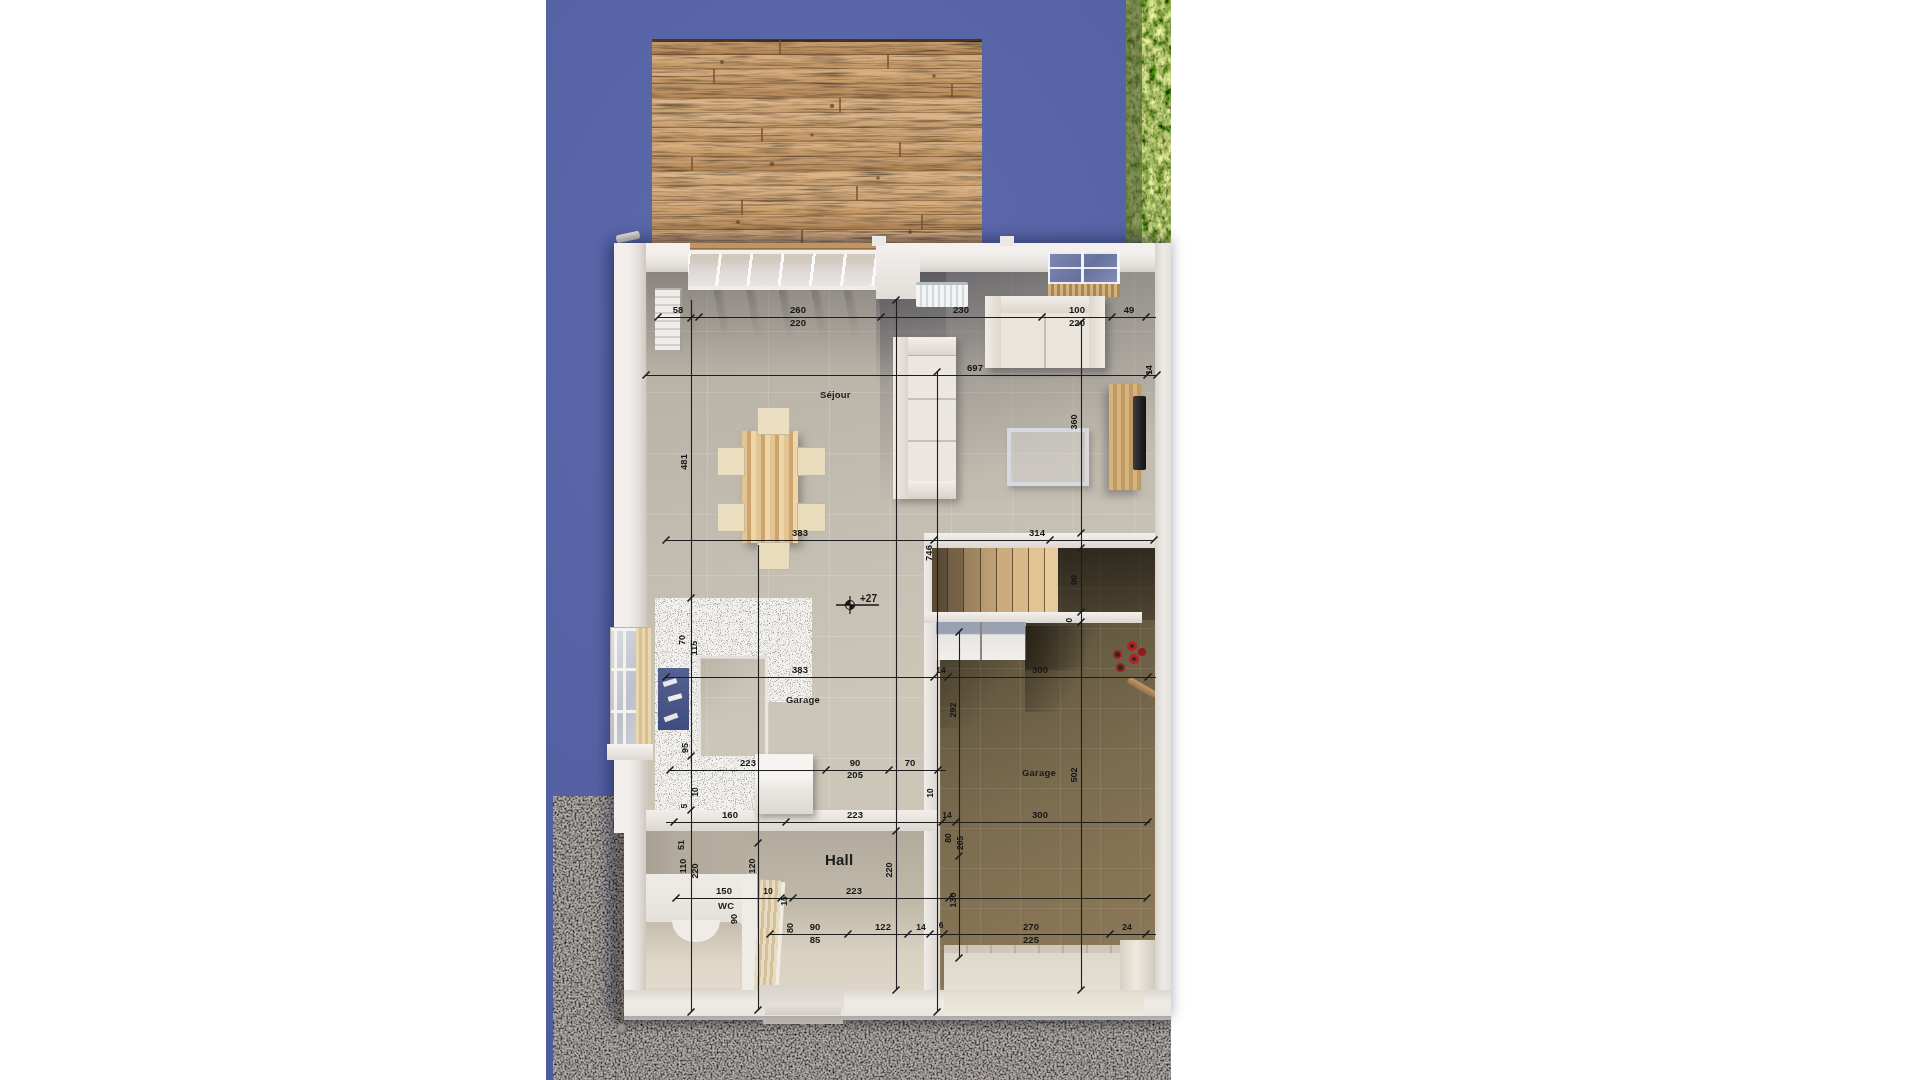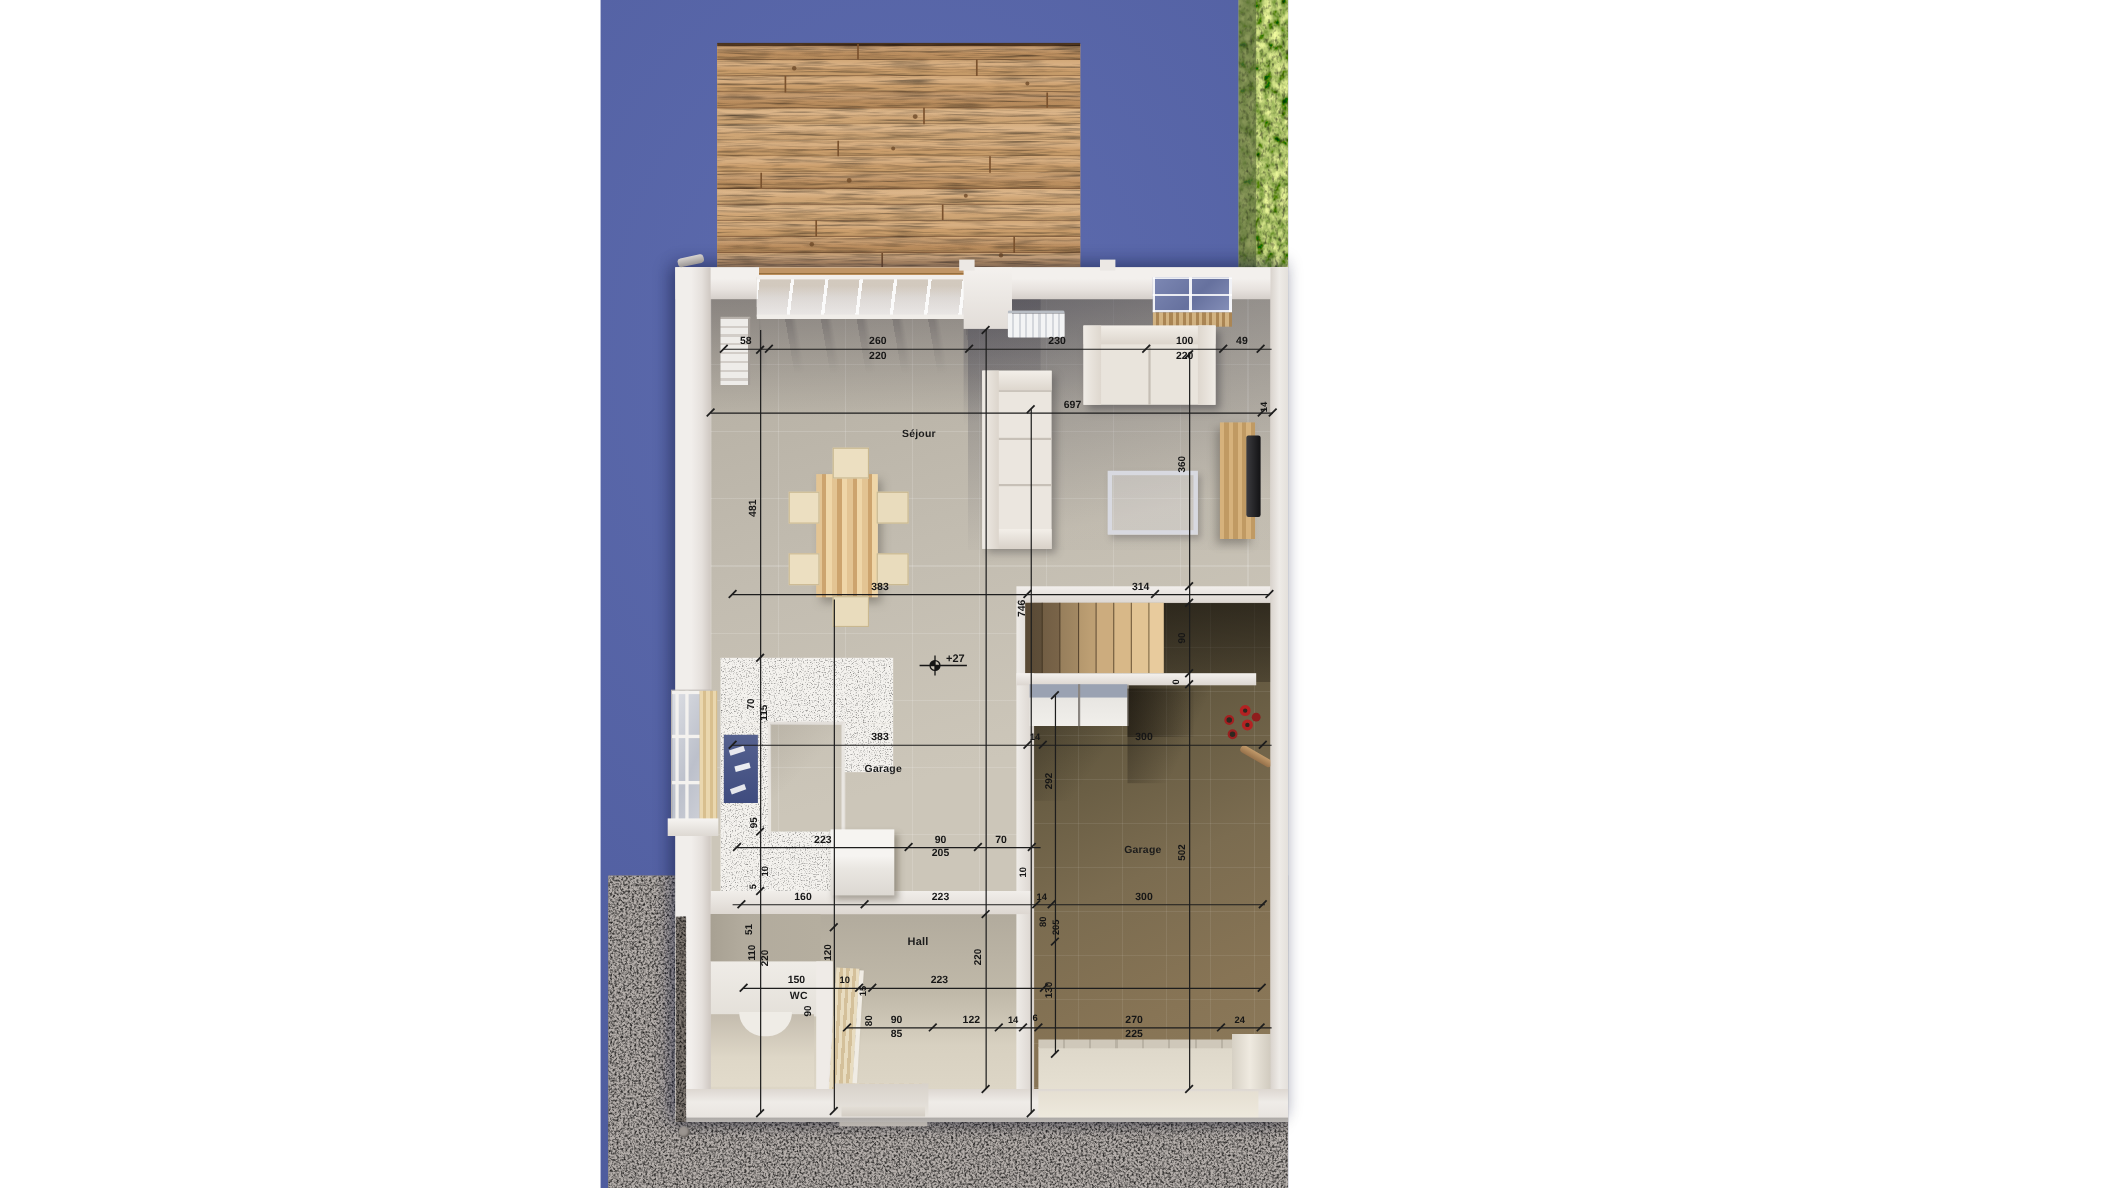--- a/index.html
+++ b/index.html
@@ -496,17 +496,17 @@
 <path d="M850 605 L850 600.5 A4.5 4.5 0 0 0 845.5 605 Z" fill="#161616"></path>
 <path d="M850 605 L850 609.5 A4.5 4.5 0 0 0 854.5 605 Z" fill="#161616"></path>
 <line x1="850" y1="596" x2="850" y2="614" stroke="#161616" stroke-width="1.2"></line>
 <line x1="836" y1="605" x2="879" y2="605" stroke="#161616" stroke-width="1.3"></line>
 <text x="860" y="602" font-family="Liberation Sans, sans-serif" font-size="10" font-weight="bold" fill="#161616">+27</text>
 </g>
 </svg>
 
 <div class="a" style="left:820px;top:389px;font-size:9.5px;font-weight:bold;color:#1b1b1b;letter-spacing:0.2px">Séjour</div>
 <div class="a" style="left:786px;top:694px;font-size:9.5px;font-weight:bold;color:#1b1b1b;letter-spacing:0.2px">Garage</div>
-<div class="a" style="left:825px;top:851px;font-size:10px;font-weight:bold;color:#1b1b1b;letter-spacing:0.2px">Hall</div>
+<div class="a" style="left:825px;top:851px;font-size:15px;font-weight:bold;color:#1b1b1b;letter-spacing:0.2px">Hall</div>
 <div class="a" style="left:718px;top:900px;font-size:9.5px;font-weight:bold;color:#1b1b1b;letter-spacing:0.2px">WC</div>
 <div class="a" style="left:1022px;top:767px;font-size:9.5px;font-weight:bold;color:#1b1b1b;letter-spacing:0.2px">Garage</div>
 
 </div>
 
 </body></html>

